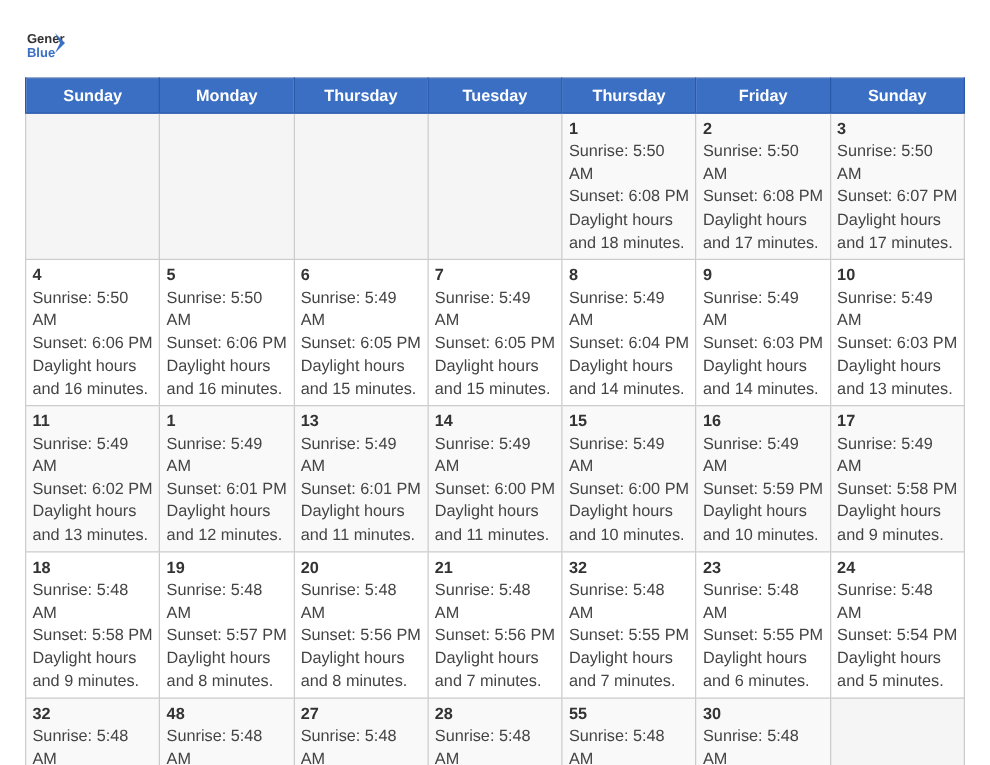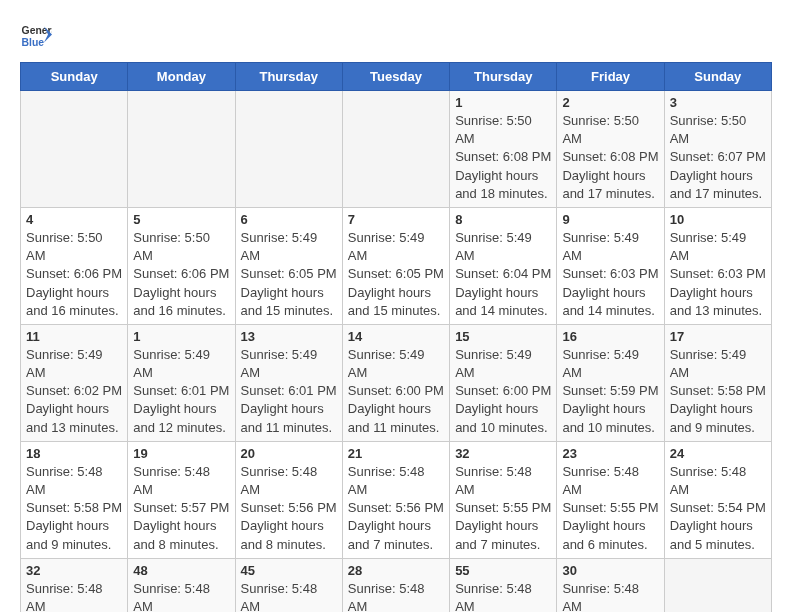--- a/index.html
+++ b/index.html
@@ -216,21 +216,21 @@
       <tr>
         <td>
         <div class="day-num">32</div>
         <div class="day-info">Sunrise: 5:48 AM<br>Sunset: 5:53 PM<br>Daylight hours<br>and 5 minutes.</div>
         </td>
         <td>
         <div class="day-num">48</div>
         <div class="day-info">Sunrise: 5:48 AM<br>Sunset: 5:53 PM<br>Daylight hours<br>and 4 minutes.</div>
         </td>
         <td>
-        <div class="day-num">45</div>
+        <div class="day-num">27</div>
         <div class="day-info">Sunrise: 5:48 AM<br>Sunset: 5:52 PM<br>Daylight hours<br>and 4 minutes.</div>
         </td>
         <td>
         <div class="day-num">28</div>
         <div class="day-info">Sunrise: 5:48 AM<br>Sunset: 5:52 PM<br>Daylight hours<br>and 3 minutes.</div>
         </td>
         <td>
         <div class="day-num">55</div>
         <div class="day-info">Sunrise: 5:48 AM<br>Sunset: 5:51 PM<br>Daylight hours<br>and 3 minutes.</div>
         </td>

